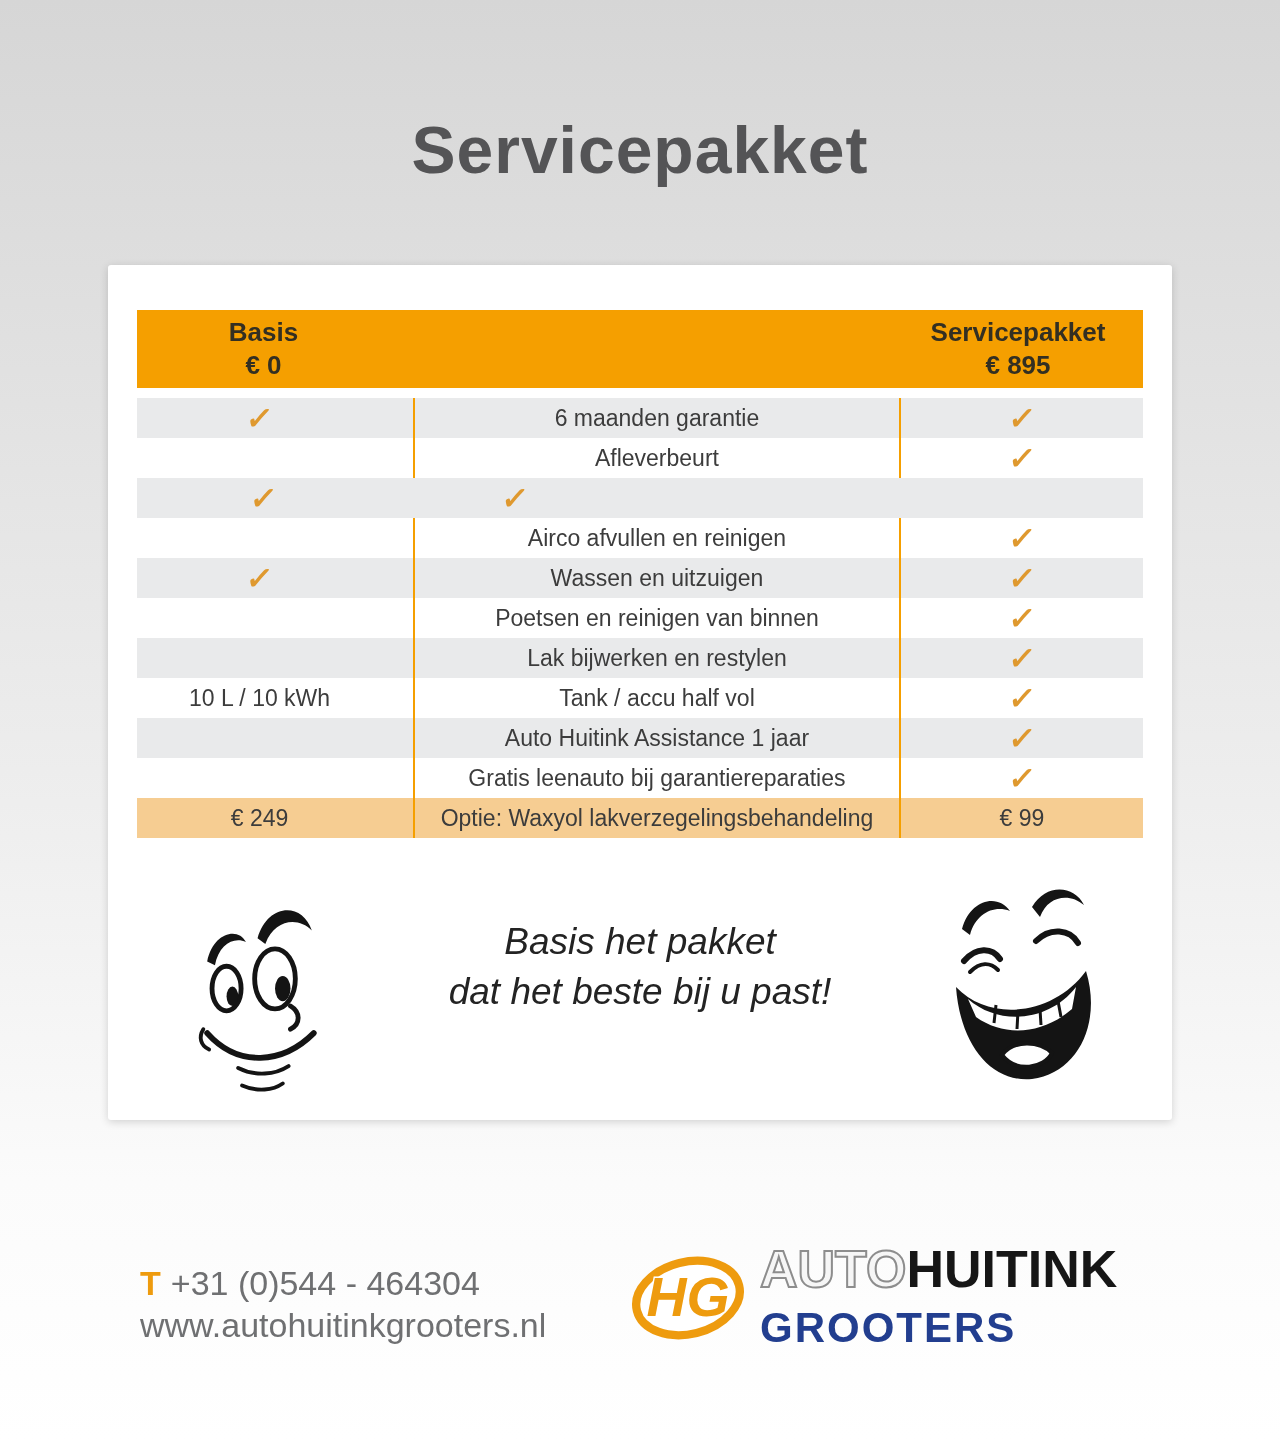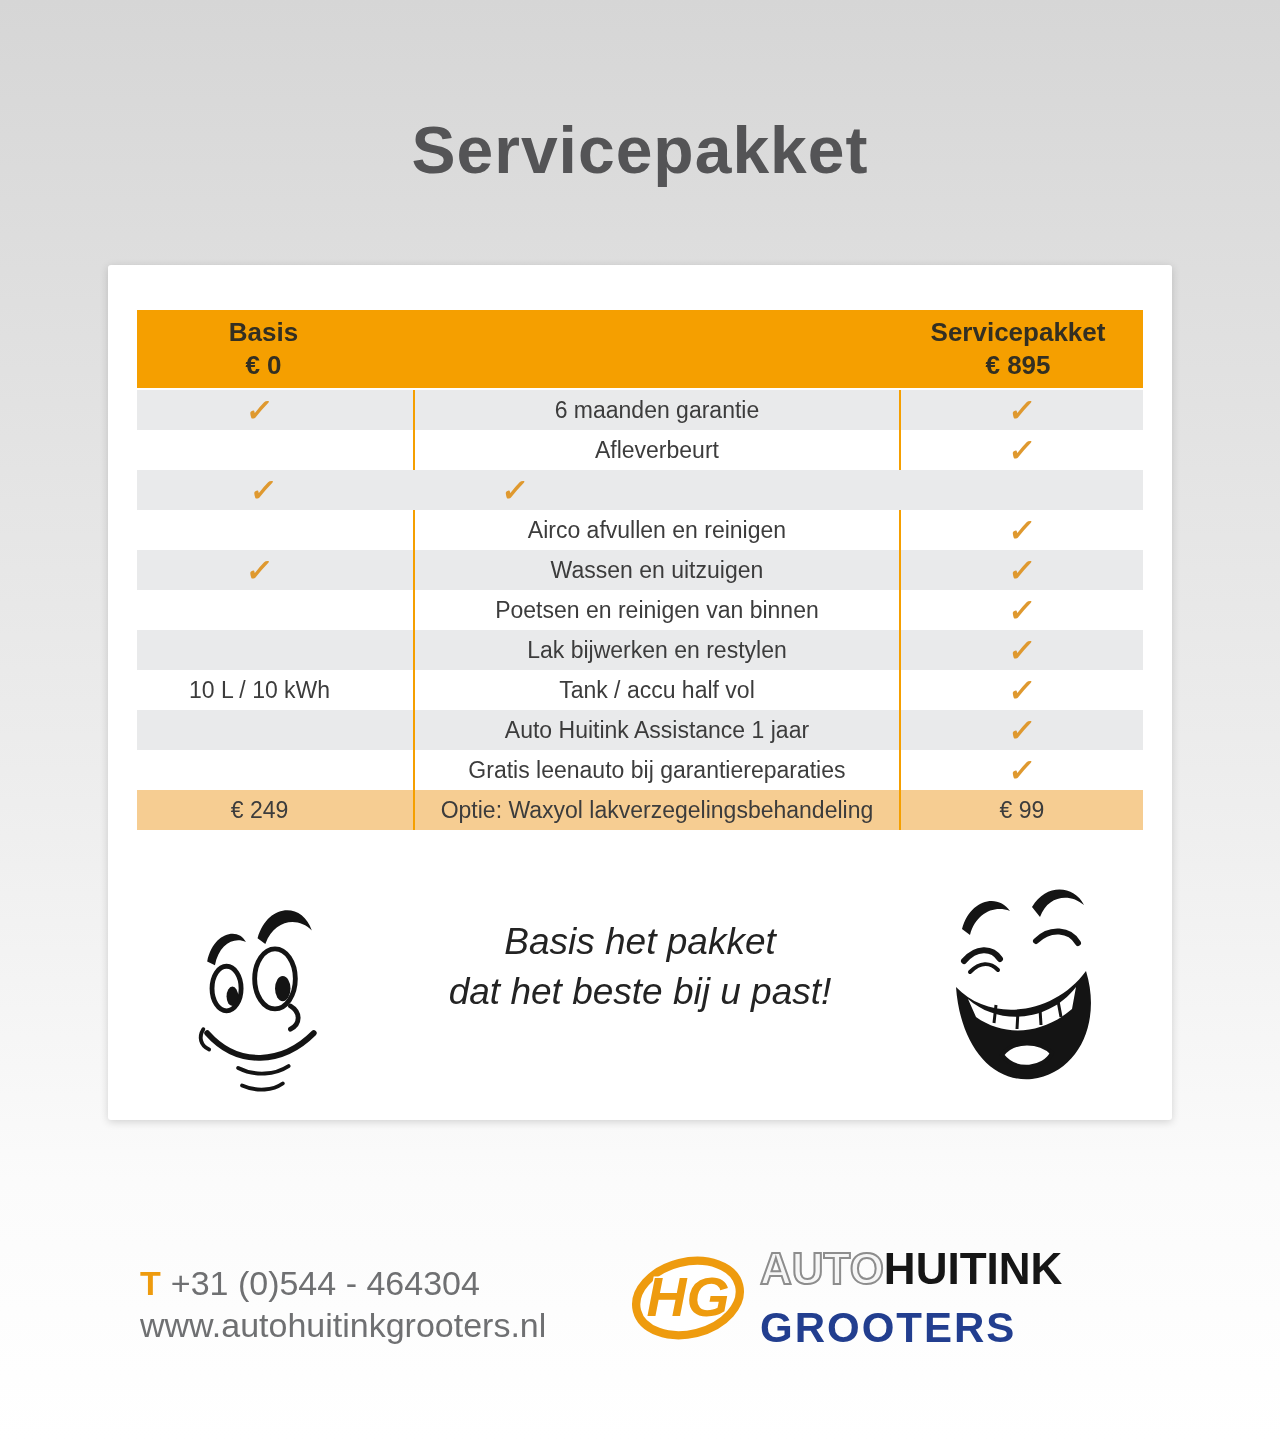--- a/index.html
+++ b/index.html
@@ -31,21 +31,21 @@
   .card{
     position:absolute; left:108px; top:265px; width:1064px; height:855px;
     background:#ffffff; border-radius:3px;
     box-shadow:0 2px 8px rgba(0,0,0,0.16);
   }
   .pricing-table{
     position:absolute; left:29px; top:45px; width:1006px;
   }
   .table-header{
     display:flex; height:78px; background:var(--accent_orange);
-    margin-bottom:2px; align-items:center;gap:12px;
+    margin-bottom:10px; align-items:center;gap:12px;
   }
   .th{
     display:flex; flex-direction:column; justify-content:center; align-items:center;
     height:100%; color:var(--header_text); font-weight:bold;
     font-size:26px; line-height:33px;
   }
   .th-left{width:253px;}
   .th-mid{flex:1;}
   .th-right{width:250px;}
   .row{
@@ -74,21 +74,21 @@
     position:absolute; left:232px; top:52px; width:600px;
     text-align:center; font-style:italic;
     font-size:37px; line-height:50px; color:#232323;
   }
   .footer{position:absolute; left:0; top:1248px; width:1280px; height:120px;}
   .contact{position:absolute; left:140px; top:14px; font-size:34px; color:var(--contact_gray); line-height:42px;}
   .phone-t{color:var(--logo_orange); font-weight:bold; margin-right:10px;}
   .logo{position:absolute; left:628px; top:0px; display:flex; align-items:center;}
   .logo-emblem{width:120px; height:100px;}
   .logo-words{margin-left:12px; line-height:38px;}
-  .logo-line1{font-size:44px; font-weight:bold; letter-spacing:0px; white-space:nowrap;}
+  .logo-line1{font-size:52px; font-weight:bold; letter-spacing:0px; white-space:nowrap;}
   .logo-auto{
     color:#f6f6f6;
     -webkit-text-stroke:2px #8d8d8d;
     text-shadow:0 0 1px #8d8d8d;
   }
   .logo-huitink{color:#161616;}
   .logo-line2{font-size:42px; font-weight:bold; color:var(--logo_blue); letter-spacing:2px;margin-top:21px;}
   svg .stroke{fill:none; stroke:#141414; stroke-linecap:round;}
 </style>
 </head>

